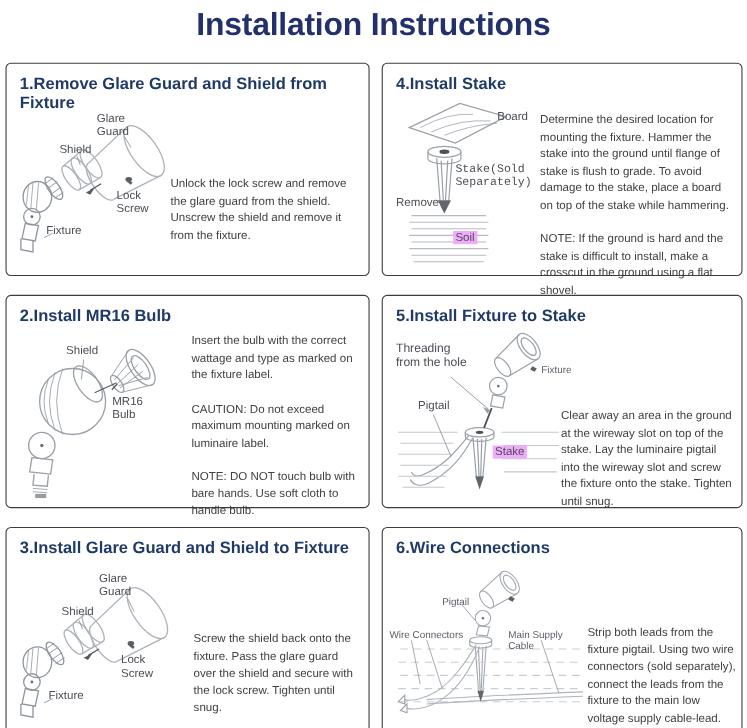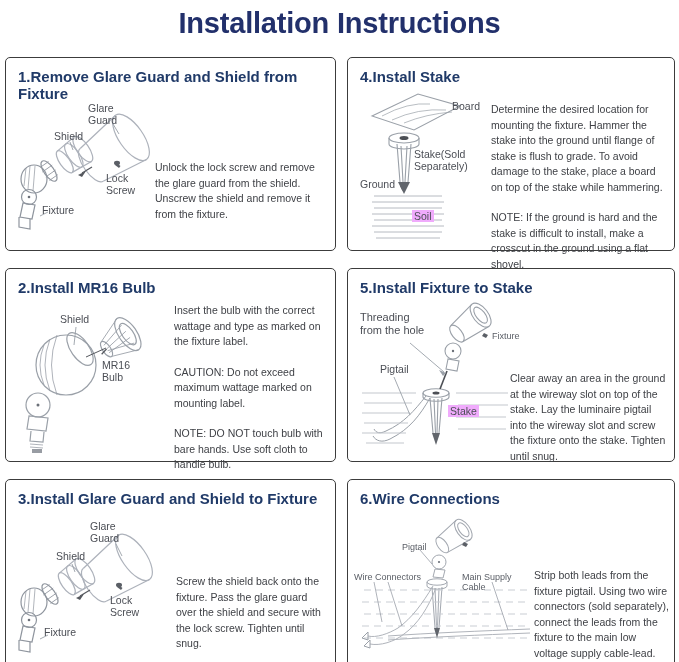--- a/index.html
+++ b/index.html
@@ -112,23 +112,23 @@
             <path d="M29 54 L32 92 M43 54 L40 92 M33 56 L35 92 M39 56 L37 92"></path>
           </g>
           <ellipse cx="36" cy="48" rx="4.5" ry="2" fill="#4c4f55"></ellipse>
           <path d="M30 92 L42 92 L36 104 Z" fill="#61656c"></path>
           <path d="M32 94 l5 0 l-2.5 5 z" fill="#61656c" transform="translate(0,2)"></path>
           <g stroke="#b6bac1" stroke-width="1" fill="none">
             <path d="M6 106 L74 106 M4 112 L76 112 M6 118 L74 118 M4 124 L76 124 M6 130 L74 130 M4 136 L76 136 M6 142 L74 142 M8 148 L72 148"></path>
           </g>
         </svg>
         <span class="lbl" style="left:44px;top:10px;padding-left:40px;">Board</span>
-        <span class="lbl" style="left:46px;top:58px;">Stake(Sold
+        <span class="lbl" style="left:46px;top:58px;font-family:Liberation Mono, monospace;">Stake(Sold
 Separately)</span>
-        <span class="lbl" style="left:-8px;top:88px;">Ground</span>
+        <span class="lbl" style="left:-8px;top:88px;">Remove</span>
         <span class="lbl lbl-bg" style="left:44px;top:120px;">Soil</span>
       </div>
       <div class="txt" style="left:131px;top:12px;width:172px;">
         <p>Determine the desired location for mounting the fixture. Hammer the stake into the ground until flange of stake is flush to grade. To avoid damage to the stake, place a board on top of the stake while hammering.</p>
         <p>NOTE: If the ground is hard and the stake is difficult to install, make a crosscut in the ground using a flat shovel.</p>
       </div>
     </div>
   </section>
 
   <section class="panel">
@@ -158,21 +158,21 @@
           </g>
           <circle cx="20" cy="104" r="1.5" fill="#6b7078"></circle>
           <rect x="14" y="148" width="10" height="4" fill="#989ca3"></rect>
         </svg>
         <span class="lbl" style="left:42px;top:12px;">Shield</span>
         <span class="lbl" style="left:84px;top:58px;">MR16
 Bulb</span>
       </div>
       <div class="txt" style="left:156px;top:2px;width:156px;">
         <p>Insert the bulb with the correct wattage and type as marked on the fixture label.</p>
-        <p>CAUTION: Do not exceed maximum wattage marked on mounting label.</p>
+        <p>CAUTION: Do not exceed maximum mounting marked on luminaire label.</p>
         <p>NOTE: DO NOT touch bulb with bare hands. Use soft cloth to handle bulb.</p>
       </div>
     </div>
   </section>
 
   <section class="panel">
     <h2>5.Install Fixture to Stake</h2>
     <div class="panel-body">
       <div class="fig" style="left:0;top:0;width:150px;height:158px;">
         <svg width="150" height="158" viewBox="0 0 150 158">

